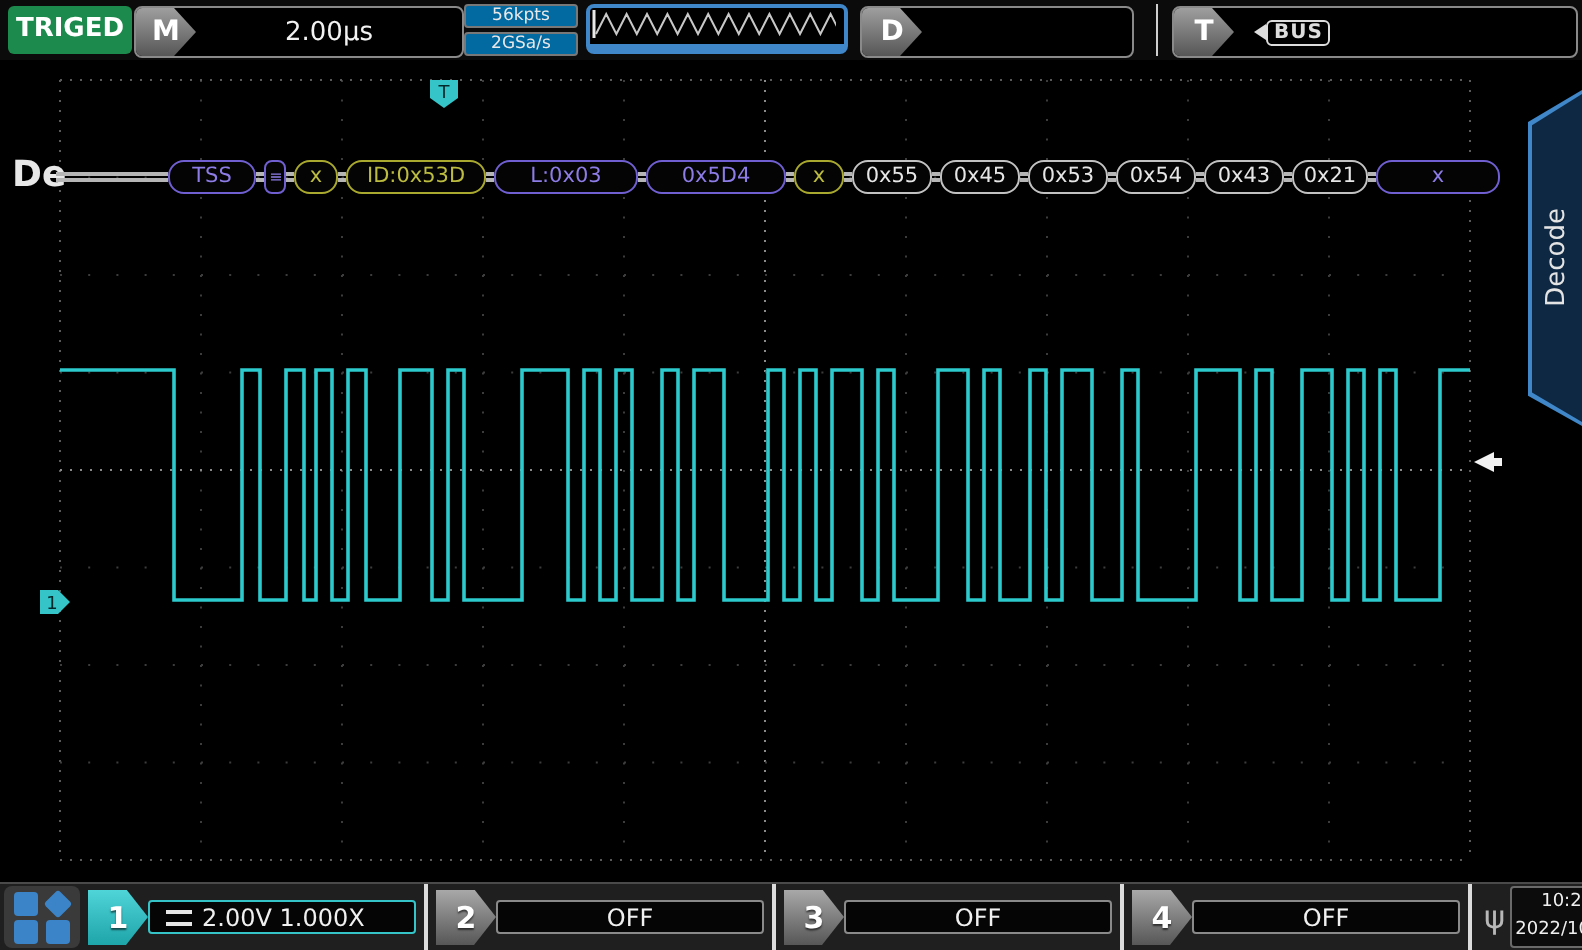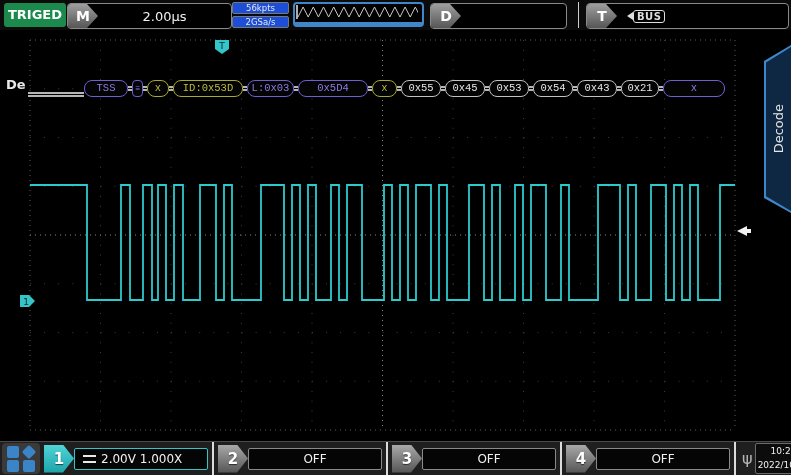--- a/index.html
+++ b/index.html
@@ -13,37 +13,37 @@
   .group{position:absolute;top:3px;height:24px;border:1px solid #8a8a8a;border-radius:4px;
       background:#000;display:flex;align-items:center;overflow:hidden;}
   .g-m{left:67px;width:163px;}
   .g-d{left:430px;width:135px;}
   .g-t{left:586px;width:201px;}
   .badge-arrow{width:30px;height:24px;flex:0 0 auto;color:#fff;font-weight:bold;font-size:14px;
       line-height:24px;text-align:center;background:linear-gradient(#9e9e9e,#565656);
       clip-path:polygon(0 0,19px 0,100% 50%,19px 100%,0 100%);}
   .g-val{flex:1;text-align:center;font-size:13px;color:#f2f2f2;}
   .acq{position:absolute;left:232px;top:2px;width:57px;height:26px;display:flex;flex-direction:column;gap:2px;}
-  .acq div{height:11px;background:#1d4ed8;border:1px solid #787878;border-radius:2px;
+  .acq div{height:11px;background:#0369a1;border:1px solid #787878;border-radius:2px;
       font-size:8.5px;line-height:10px;text-align:center;color:#e8e8e8;}
   .preview{position:absolute;left:293px;top:2px;width:131px;height:25px;background:#000;
       border:2px solid #3f87c9;border-bottom-width:5px;border-radius:4px;box-sizing:border-box;}
   .preview svg{display:block;}
   .vsep-top{position:absolute;top:2px;width:1px;height:26px;background:#cfcfcf;}
   .bus-wrap{display:flex;align-items:center;margin-left:6px;flex:0 0 auto;}
   .bus-arrow{width:0;height:0;border:4px solid transparent;border-right:6px solid #ddd;}
   .bus-box{border:1px solid #ddd;border-radius:3px;font-size:10px;font-weight:bold;color:#ddd;
       height:11px;line-height:11px;padding:0 3px;letter-spacing:.5px;}
   .trig-src{flex:1;text-align:center;font-size:13px;color:#35c8cc;white-space:nowrap;}
 
   
   .main{position:absolute;left:0;top:30px;width:791px;height:411px;background:#000;}
   .main svg{position:absolute;left:0;top:0;}
-  .de-label{position:absolute;left:6px;top:47px;font-size:13px;font-weight:bold;color:#e8e8e8;}
-  .decode-row{position:absolute;left:28px;top:49px;height:18px;display:flex;align-items:flex-end;font-family:Liberation Mono, monospace;}
+  .de-label{position:absolute;left:6px;top:47px;font-size:18px;font-weight:bold;color:#e8e8e8;}
+  .decode-row{position:absolute;left:28px;top:49px;height:18px;display:flex;align-items:center;}
   .lead-line,.conn{height:5px;border-top:2px solid #b5b5b5;border-bottom:2px solid #b5b5b5;box-sizing:border-box;}
   .lead-line{width:56px;}
   .conn{width:4px;flex:0 0 auto;}
   .bubble{flex:0 0 auto;height:17px;line-height:15px;box-sizing:border-box;border:1.5px solid;
       border-radius:8px;background:#040404;font-size:10.5px;text-align:center;white-space:nowrap;overflow:hidden;}
   .c-purple{border-color:#6f5fd0;color:#8d7ce6;}
   .c-yellow{border-color:#a9a92f;color:#bcbc40;}
   .c-white{border-color:#c2c2c2;color:#e6e6e6;}
   .marker{font-size:8px;border-radius:4px;letter-spacing:-1px;}
 
@@ -64,21 +64,21 @@
   .app-icon .tl{left:5px;top:3px;}
   .app-icon .tr{left:21px;top:3px;transform:rotate(45deg) scale(.85);}
   .app-icon .bl{left:5px;top:17px;}
   .app-icon .br{left:21px;top:17px;}
   .channels{flex:0 0 auto;display:flex;align-items:center;height:33px;margin-left:4px;}
   .chgroup{display:flex;align-items:center;}
   .chbadge{width:30px;height:28px;line-height:28px;text-align:center;font-size:15px;font-weight:bold;color:#fff;
       background:linear-gradient(#a8a8a8,#555);clip-path:polygon(0 0,19px 0,100% 50%,19px 100%,0 100%);
       flex:0 0 auto;text-shadow:0 1px 1px rgba(0,0,0,.6);}
   .chgroup.active .chbadge{background:linear-gradient(#4fd4d8,#1da4a8);}
-  .chbox{width:134px;height:22px;box-sizing:border-box;border:1.5px solid #8a8a8a;border-radius:2px;
+  .chbox{width:134px;height:17px;box-sizing:border-box;border:1.5px solid #8a8a8a;border-radius:2px;
       background:#050505;display:flex;align-items:center;justify-content:center;font-size:12px;color:#f0f0f0;}
   .chgroup.active .chbox{border-color:#35c4c8;justify-content:flex-start;padding-left:8px;}
   .dcsym{width:13px;height:8px;border-top:2px solid #e8e8e8;border-bottom:2px solid #e8e8e8;
       box-sizing:border-box;display:inline-block;margin-right:5px;flex:0 0 auto;}
   .vsep{width:2px;height:33px;background:#dcdcdc;margin:0 4px;flex:0 0 auto;}
   .usb{flex:0 0 auto;font-size:16px;color:#b8b8b8;margin:0 2px;}
   .clock{flex:0 0 auto;width:58px;height:31px;background:#0c0c0c;border:1px solid #6a6a6a;border-radius:2px;
       box-sizing:border-box;text-align:center;color:#f0f0f0;}
   .clock div{font-size:9px;line-height:14px;white-space:nowrap;}
 </style>
@@ -162,21 +162,21 @@
     <span class="lead-line"></span>
     <span id="decode-bubbles" style="display:flex;align-items:center">
         <span class="bubble c-purple" style="width: 44px;">TSS</span>
         <span class="conn"></span>
         <span class="bubble c-purple marker" style="width: 11px;">≡</span>
         <span class="conn"></span>
         <span class="bubble c-yellow" style="width: 22px;">x</span>
         <span class="conn"></span>
         <span class="bubble c-yellow" style="width: 70px;">ID:0x53D</span>
         <span class="conn"></span>
-        <span class="bubble c-purple" style="width: 47px;">L:0x03</span>
+        <span class="bubble c-purple" style="width: 72px;">L:0x03</span>
         <span class="conn"></span>
         <span class="bubble c-purple" style="width: 70px;">0x5D4</span>
         <span class="conn"></span>
         <span class="bubble c-yellow" style="width: 25px;">x</span>
         <span class="conn"></span>
         <span class="bubble c-white" style="width: 40px;">0x55</span>
         <span class="conn"></span>
         <span class="bubble c-white" style="width: 40px;">0x45</span>
         <span class="conn"></span>
         <span class="bubble c-white" style="width: 40px;">0x53</span>

